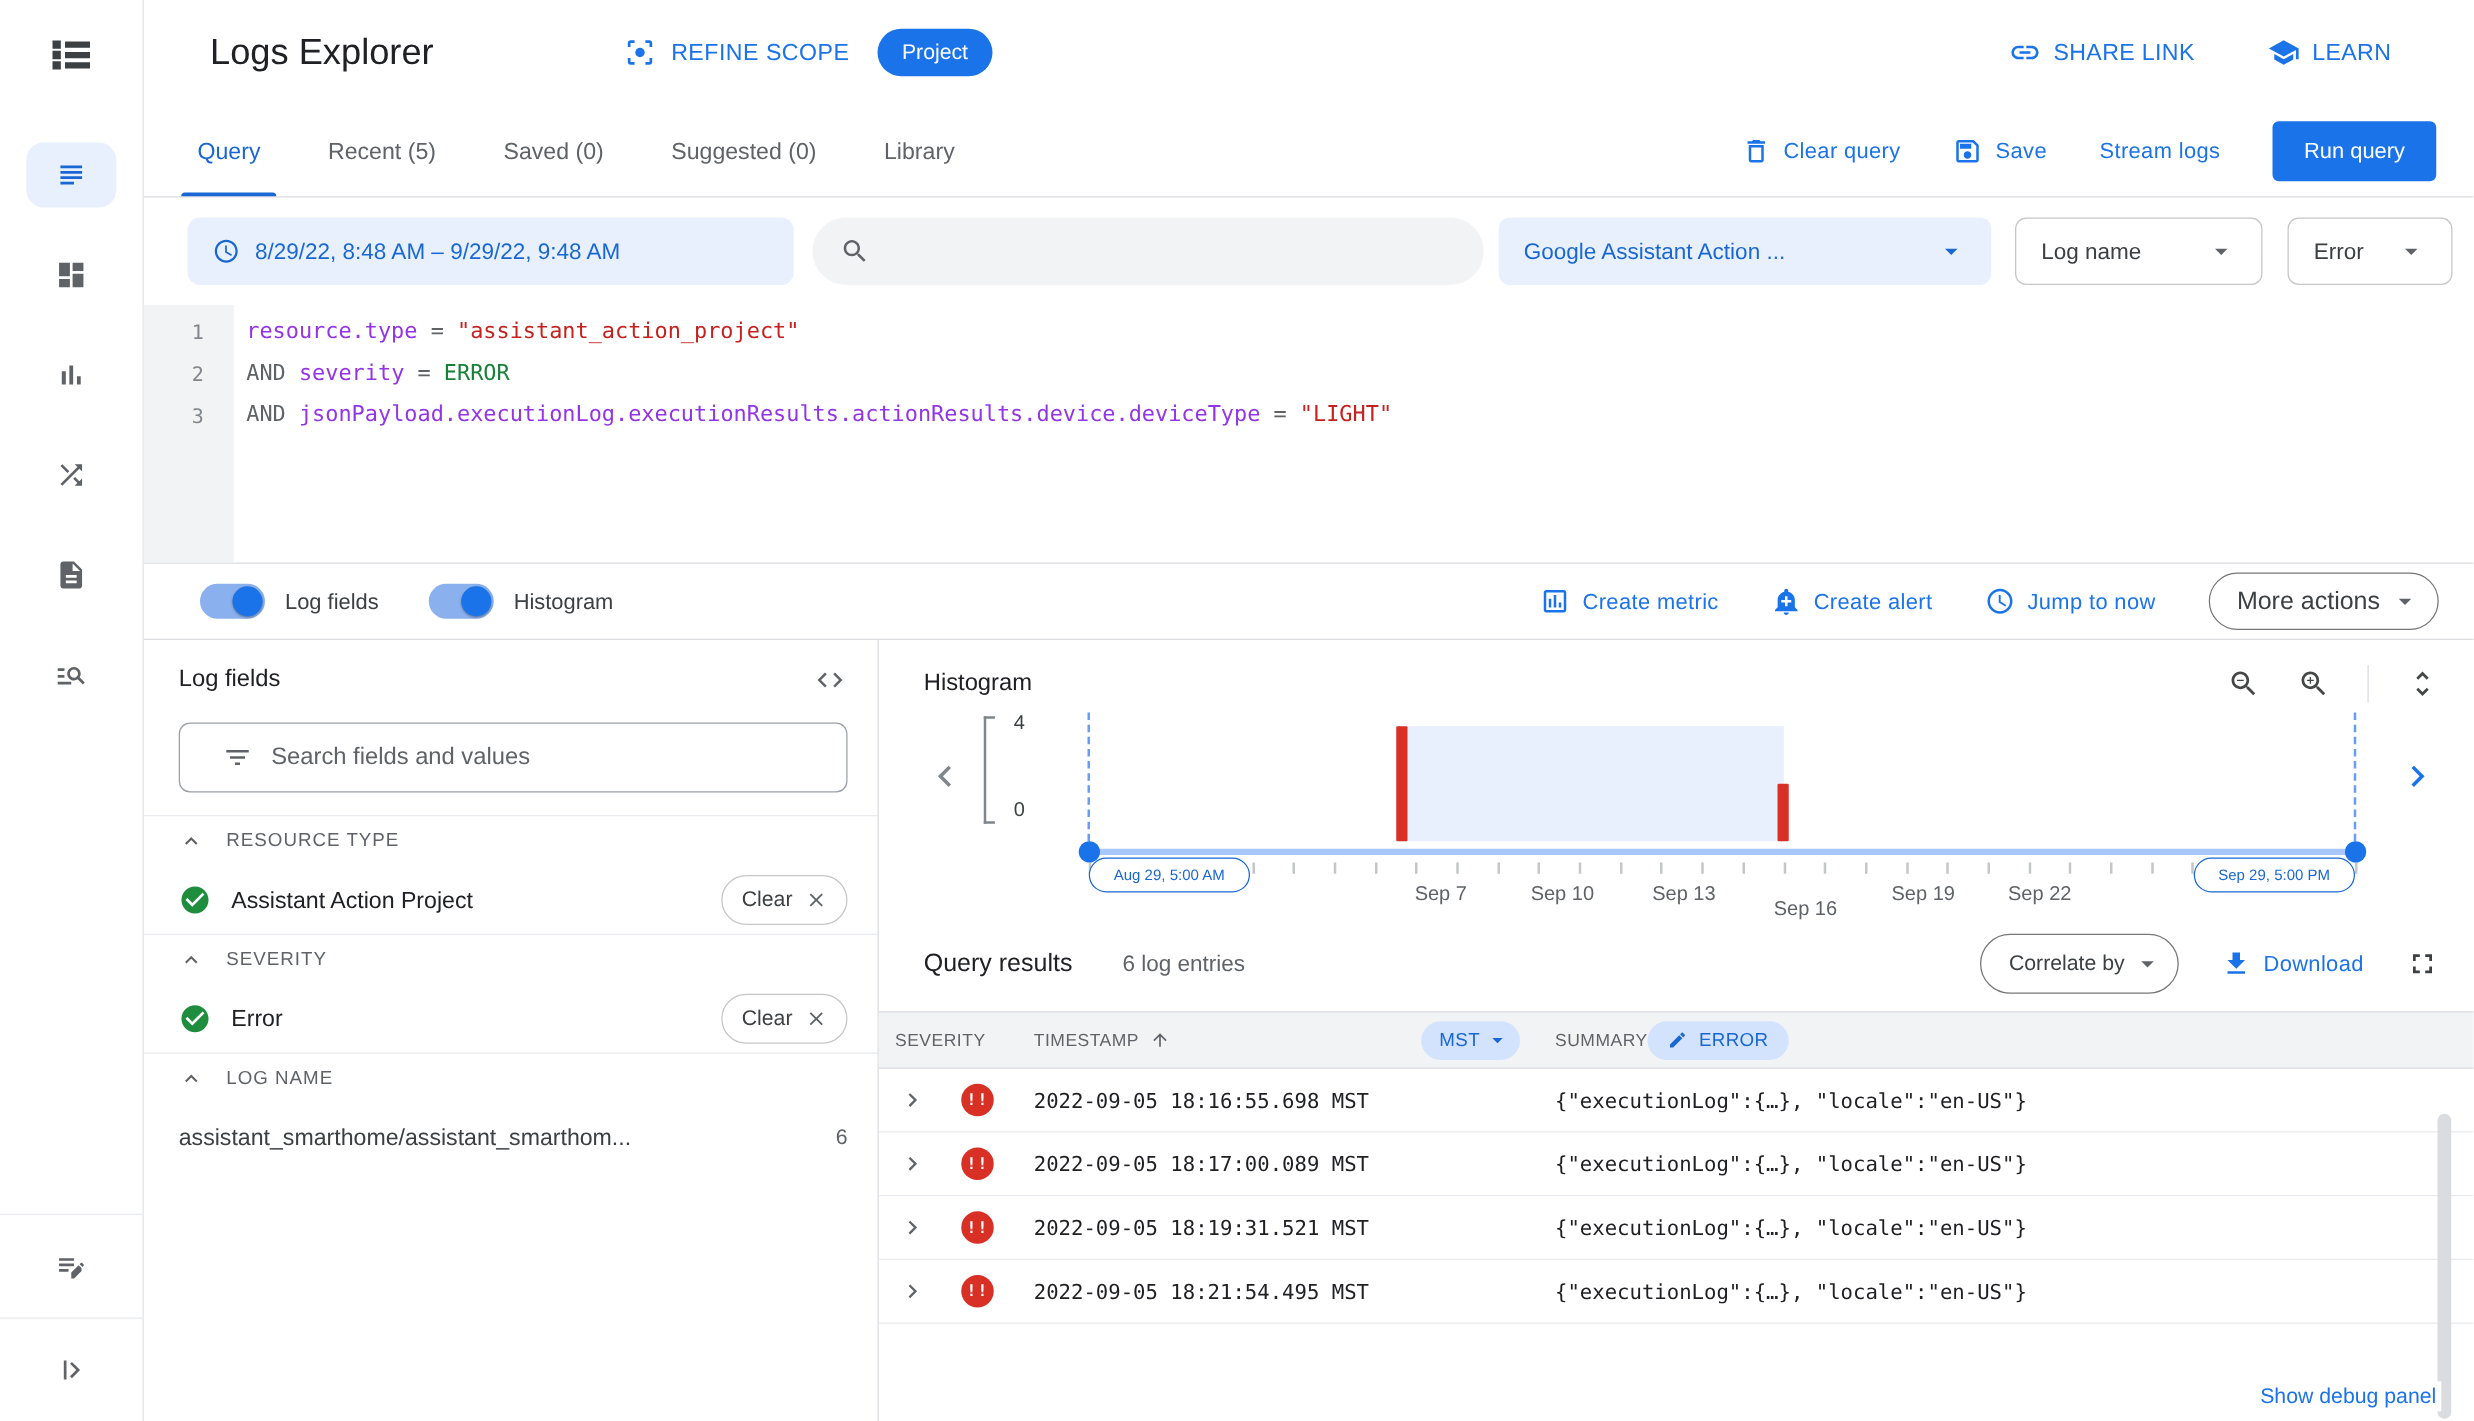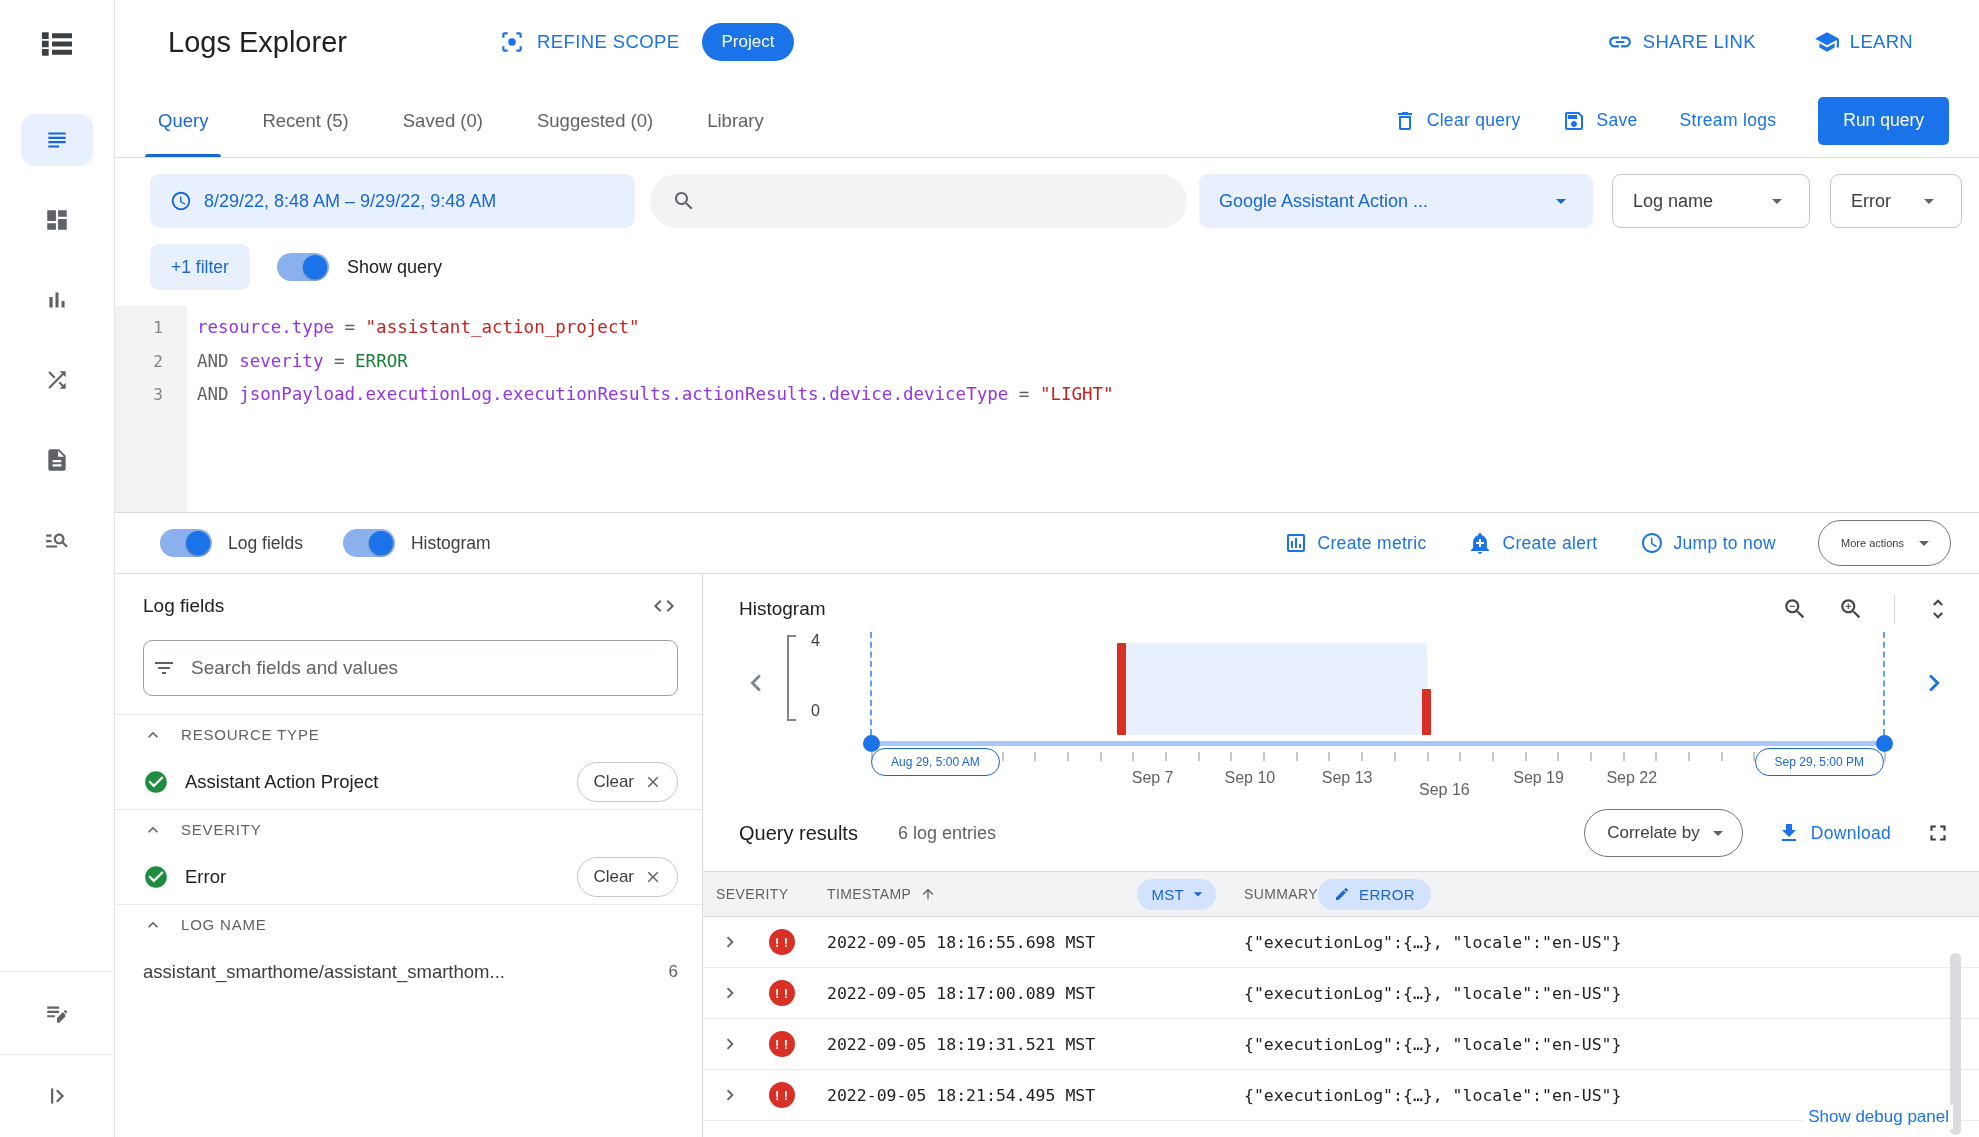--- a/index.html
+++ b/index.html
@@ -60,29 +60,29 @@
 .gutter{width:72px;background:#f1f3f4;padding:5px 24px 0 0;text-align:right;font-family:"DejaVu Sans Mono","Liberation Mono",monospace;font-size:16px;color:#80868b}
 .gutter .ln{line-height:33.5px}
 .codearea{flex:1;padding:5px 0 0 10px;font-family:"DejaVu Sans Mono","Liberation Mono",monospace;font-size:17.5px;white-space:pre;overflow:hidden}
 .code-line{line-height:33.5px}
 .tk-field{color:#9334e6}.tk-string{color:#c5221f}.tk-enum{color:#188038}.tk-keyword,.tk-op{color:#5f6368}
 
 .toolbar{height:62px;border-top:1px solid #dadce0;border-bottom:1px solid #dadce0;display:flex;align-items:center;padding:0 28px 0 45px;flex:none}
 .toolbar .toggle-label{font-weight:500;color:#3c4043;font-size:17.5px;margin-left:16px}
 .toolbar .switch.hgap{margin-left:40px}
 .toolbar-right{margin-left:auto;display:flex;align-items:center;gap:42px}
-.more-actions{height:46px;border:1px solid #747775;border-radius:23px;padding:0 14px 0 22px;display:flex;align-items:center;gap:8px;color:#3c4043;font-weight:500;font-size:11px;cursor:pointer}
+.more-actions{height:46px;border:1px solid #747775;border-radius:23px;padding:0 14px 0 22px;display:flex;align-items:center;gap:8px;color:#3c4043;font-weight:500;font-size:20px;cursor:pointer}
 .more-actions .caret{color:#5f6368}
 
 .content{flex:1;display:flex;min-height:0}
 .lf-panel{width:588px;flex:none;border-right:1px solid #dadce0;display:flex;flex-direction:column}
 .lf-head{height:64px;display:flex;align-items:center;padding:0 26px 0 28px;flex:none}
 .lf-title{font-size:19px;font-weight:500;color:#202124}
 .lf-head .ic{margin-left:auto;color:#5f6368;cursor:pointer}
-.lf-search{margin:2px 24px 18px 28px;height:56px;border:1px solid #9aa0a6;border-radius:9px;display:flex;align-items:center;gap:15px;padding:0 8px;color:#5f6368;flex:none}
+.lf-search{margin:2px 24px 18px 28px;height:56px;border:1px solid #9aa0a6;border-radius:9px;display:flex;align-items:center;gap:15px;padding:0 34px;color:#5f6368;flex:none}
 .lf-search input{flex:1;border:none;outline:none;background:transparent;font:inherit;font-size:19px;color:#202124}
 .lf-search input::placeholder{color:#5f6368;opacity:1}
 .lf-sec-head{height:40px;display:flex;align-items:center;gap:18px;padding:0 28px;border-top:1px solid #e8eaed;color:#5f6368;font-size:15px;font-weight:500;letter-spacing:.8px;cursor:pointer}
 .lf-item{height:55px;display:flex;align-items:center;gap:16px;padding:0 24px 0 28px;font-size:18.5px;color:#202124}
 .lf-item .chk{color:#1e8e3e}
 .lf-label.plain{color:#3c4043}
 .clear-chip{margin-left:auto;height:40px;border:1px solid #c4c7c5;border-radius:20px;display:flex;align-items:center;gap:10px;padding:0 15px;font-size:17px;color:#3c4043;cursor:pointer}
 .clear-chip .ic{width:18px;height:18px;color:#5f6368}
 .lf-count{margin-left:auto;color:#5f6368;font-size:17px}
 
@@ -280,25 +280,20 @@
           <svg class="ic caret" viewBox="0 0 24 24" style="color:#5f6368">
               <path d="M7 10l5 5 5-5z"></path>
             </svg>
         </div>
         <div class="chip outline-chip sev-chip">
           <span>Error</span>
           <svg class="ic caret" viewBox="0 0 24 24" style="color:#5f6368">
               <path d="M7 10l5 5 5-5z"></path>
             </svg>
         </div>
-      </div>
-      <div class="frow second">
-        <div class="plus-chip">+1 filter</div>
-        <div class="switch"></div>
-        <span class="toggle-label">Show query</span>
       </div>
     </section>
 
     <section class="editor">
       <div class="gutter">
           <div class="ln">1</div>
           <div class="ln">2</div>
           <div class="ln">3</div>
         </div>
       <div class="codearea"><div class="code-line"><span class="tk-field">resource.type</span><span class="tk-op"> = </span><span class="tk-string">"assistant_action_project"</span></div><div class="code-line"><span class="tk-keyword">AND </span><span class="tk-field">severity</span><span class="tk-op"> = </span><span class="tk-enum">ERROR</span></div><div class="code-line"><span class="tk-keyword">AND </span><span class="tk-field">jsonPayload.executionLog.executionResults.actionResults.device.deviceType</span><span class="tk-op"> = </span><span class="tk-string">"LIGHT"</span></div></div>

